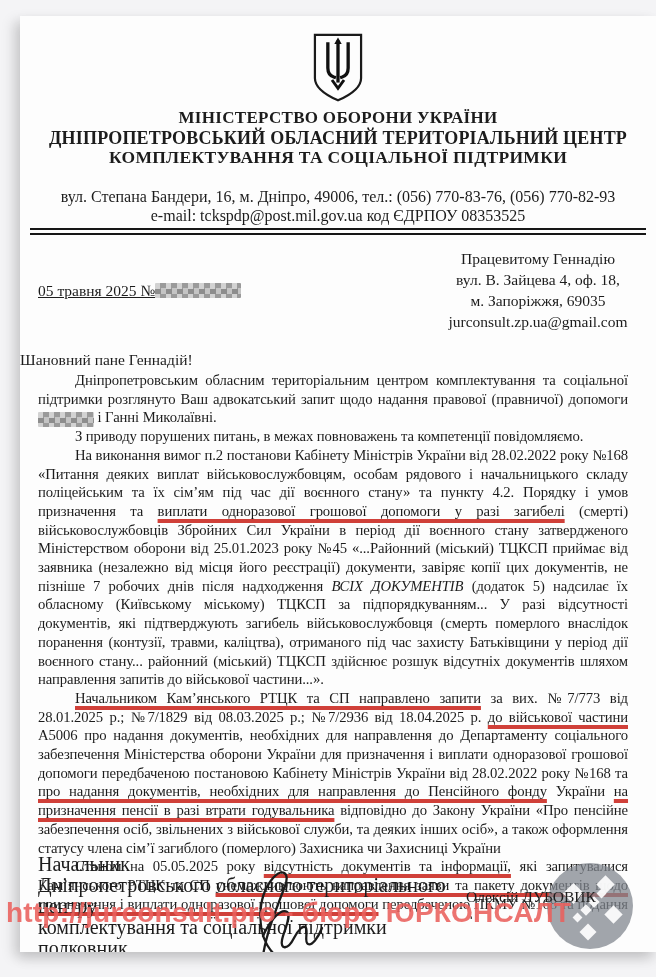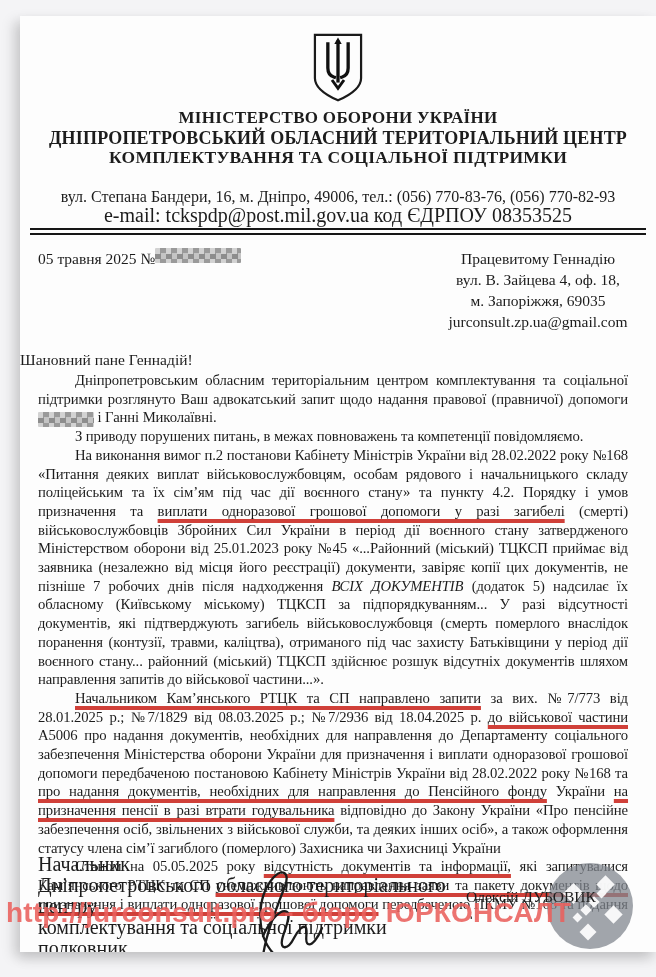--- a/index.html
+++ b/index.html
@@ -18,31 +18,31 @@
     box-shadow:-7px 5px 12px rgba(0,0,0,.13), 0 7px 12px rgba(0,0,0,.10);
     overflow:hidden;
   }
   
   .letterhead{ text-align:center; padding-top:16px; }
   .emblem{ display:block; margin:0 auto 4px auto; }
   .h-ministry{ font-weight:bold; font-size:17px; letter-spacing:.3px; line-height:20px; }
   .h-org1{ font-weight:bold; font-size:18px; letter-spacing:.2px; line-height:20px; }
   .h-org2{ font-weight:bold; font-size:17.5px; letter-spacing:.3px; line-height:19px; }
   .h-addr{ font-size:16px; line-height:19px; margin-top:20px; }
-  .h-mail{ font-size:20px; line-height:19px; }
+  .h-mail{ font-size:16px; line-height:19px; }
   .double-rule{
     margin:3px 10px 0 10px; height:3px;
     border-top:2.5px solid #161616; border-bottom:2px solid #161616;
   }
   
   .ref-row{
     display:flex; justify-content:space-between;
     padding:13px 14px 0 18px; font-size:15.5px; line-height:21px;
   }
-  .date-line{ display:flex; white-space:nowrap; }
+  .date-line{ display:flex; align-items:center; white-space:nowrap;text-decoration:underline; }
   .redacted{
     display:inline-block; height:15px; vertical-align:middle;
     background:conic-gradient(#9a9a9a 25%, #c4c4c4 0 50%, #8d8d8d 0 75%, #d2d2d2 0);
     background-size:11px 11px; border-radius:1px;
   }
   .recipient{ width:208px; text-align:center; }
   
   .salutation{ text-align:left; font-size:15.5px; margin-top:18px; line-height:19px; }
   .letter-body{
     margin:2px 0 0 0; padding:0 28px 0 18px;

